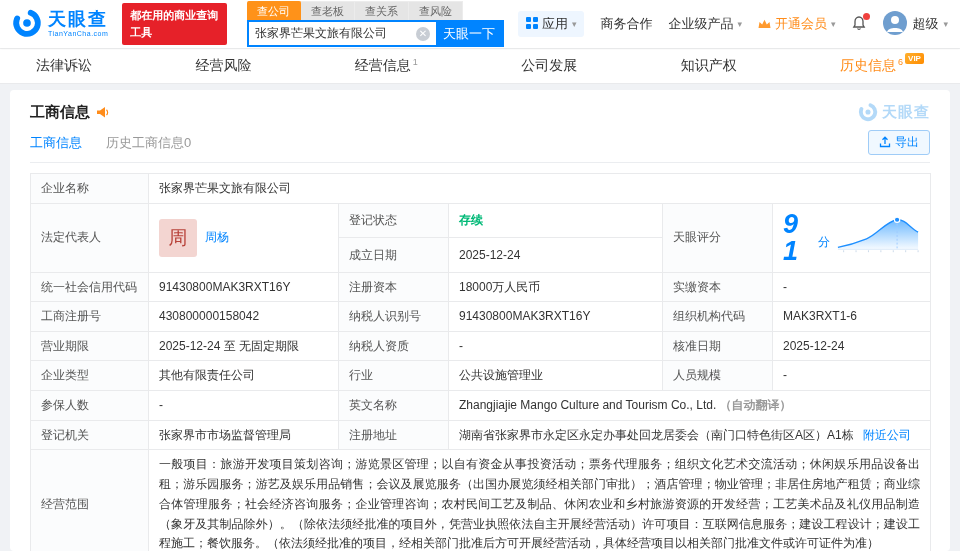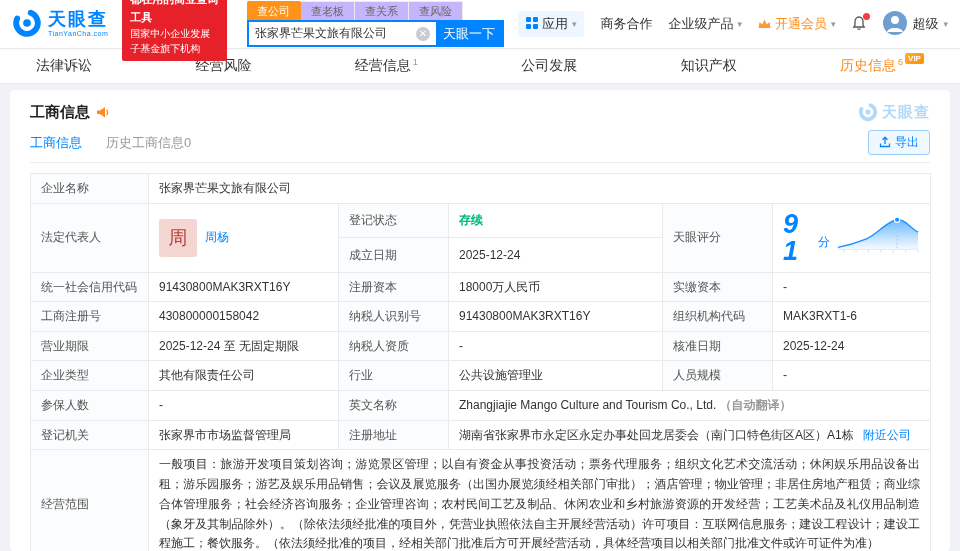--- a/index.html
+++ b/index.html
@@ -10,21 +10,21 @@
   .top { height: 48px; background: #fff; display: flex; align-items: center; padding: 0 12px; gap: 14px; box-shadow: 0 1px 2px rgba(0,0,0,.05); position: relative; z-index: 2; }
   .logo { display: flex; align-items: center; gap: 6px; cursor: pointer; }
   .logo-txt { display: flex; flex-direction: column; line-height: 1.1; }
   .logo-name { color: #0084ff; font-size: 18px; font-weight: bold; letter-spacing: 2px; }
   .logo-domain { color: #0084ff; font-size: 7px; letter-spacing: .5px; }
   .promo { background: #e62129; color: #fff; padding: 4px 8px; line-height: 1.55; border-radius: 2px; }
   .promo-l1 { font-size: 11px; font-weight: bold; }
   .promo-l2 { font-size: 10px; }
   .search-block { width: 310px; margin-left: 6px; }
   .stabs { display: flex; height: 19px; font-size: 11px; }
-  .stab { padding: 0 10px; display: flex; align-items: center; background: #c4b5fd; color: #666; border: 1px solid #ececec; border-bottom: none; border-left: none; cursor: pointer; }
+  .stab { padding: 0 10px; display: flex; align-items: center; background: #e5e5e5; color: #666; border: 1px solid #ececec; border-bottom: none; border-left: none; cursor: pointer; }
   .stab.active { background: #ff9219; color: #fff; border-color: #ff9219; border-radius: 2px 2px 0 0; }
   .sbox { display: flex; border: 2px solid #0084ff; height: 27px; background: #fff; align-items: center; }
   .sbox input { flex: 1; border: none; outline: none; font-size: 12px; padding: 0 6px; color: #333; min-width: 0; font-family: inherit; }
   .clear-ic { width: 14px; height: 14px; border-radius: 50%; background: #c8cdd4; color: #fff; font-size: 10px; line-height: 14px; text-align: center; margin-right: 6px; cursor: pointer; flex: none; }
   .sbtn { width: 66px; height: 100%; background: #0084ff; color: #fff; border: none; font-size: 13px; cursor: pointer; flex: none; font-family: Liberation Mono, monospace; }
   .menu { margin-left: auto; display: flex; align-items: center; gap: 16px; font-size: 13px; color: #333; white-space: nowrap; }
   .mi { display: flex; align-items: center; gap: 4px; cursor: pointer; }
   .mi.apps { background: #eef6ff; padding: 4px 8px; border-radius: 3px; }
   .caret { font-size: 9px; color: #999; }
   .vip-link { color: #ff8c1a; }
@@ -82,21 +82,20 @@
       </svg>
     </span>
     <span class="logo-txt">
       <span class="logo-name">天眼查</span>
       <span class="logo-domain">TianYanCha.com</span>
     </span>
   </div>
 
   <div class="promo">
     <div class="promo-l1">都在用的商业查询工具</div>
-    <div class="promo-l2">国家中小企业发展子基金旗下机构</div>
   </div>
 
   <div class="search-block">
     <div class="stabs">
       <span class="stab active">查公司</span>
       <span class="stab">查老板</span>
       <span class="stab">查关系</span>
       <span class="stab">查风险</span>
     </div>
     <div class="sbox">

